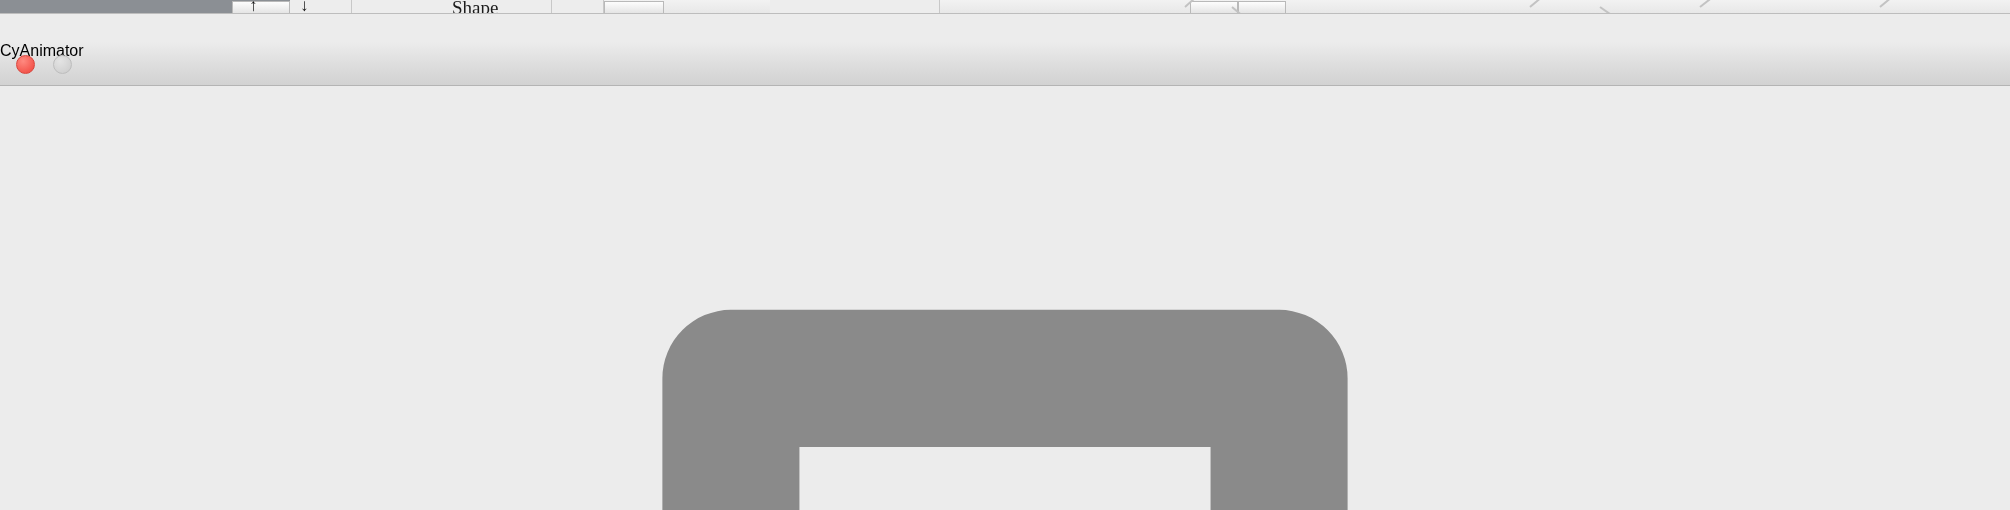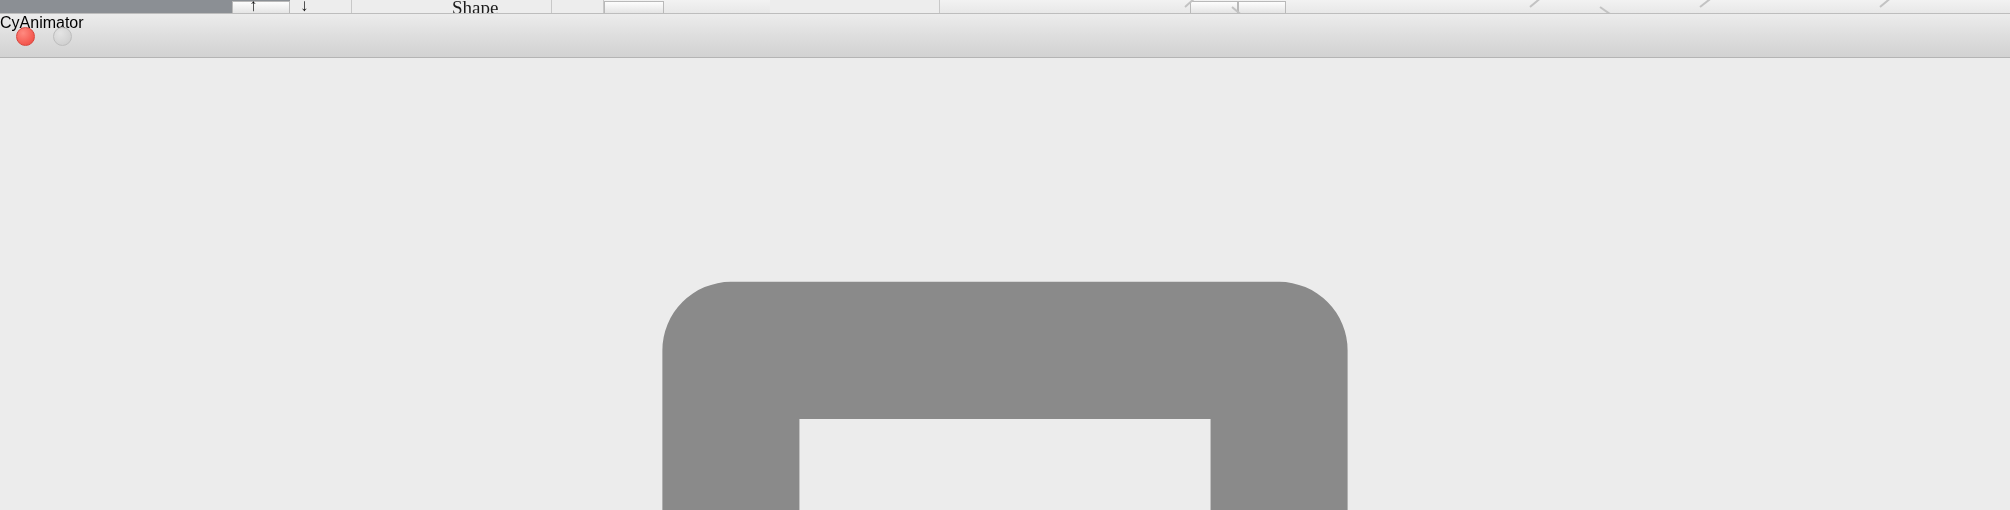--- a/index.html
+++ b/index.html
@@ -51,20 +51,21 @@
     position: absolute; left: 0; top: 14px;
     width: 2010px; height: 496px;
     background: #ececec;
   }
 
   
   #titlebar {
     position: relative; height: 44px; width: 2010px;
     background: linear-gradient(#ececec 0%, #dcdcdc 58%, #d2d2d2 100%);
     border-bottom: 1px solid #b4b4b4;
+    margin-top: 28px;
   }
   .traffic {
     position: absolute; top: 13px; width: 19px; height: 19px;
     border-radius: 50%;
   }
   .traffic.close   { left: 16px;  background: radial-gradient(circle at 36% 30%, #ff8a80, #f4584f 70%, #df4840); border: 1px solid #d9453c; }
   .traffic.min     { left: 53px;  background: radial-gradient(circle at 36% 30%, #e4e4e4, #d2d2d2 70%, #c4c4c4); border: 1px solid #bdbdbd; }
   .traffic.zoom    { left": 0; left: 90px;  background: radial-gradient(circle at 36% 30%, #7ee07e, #2fc02f 70%, #23ad29); border: 1px solid #26a830; }
   #window-title {
     position: absolute; left: 0; top: 0; width: 2010px; height: 44px;

